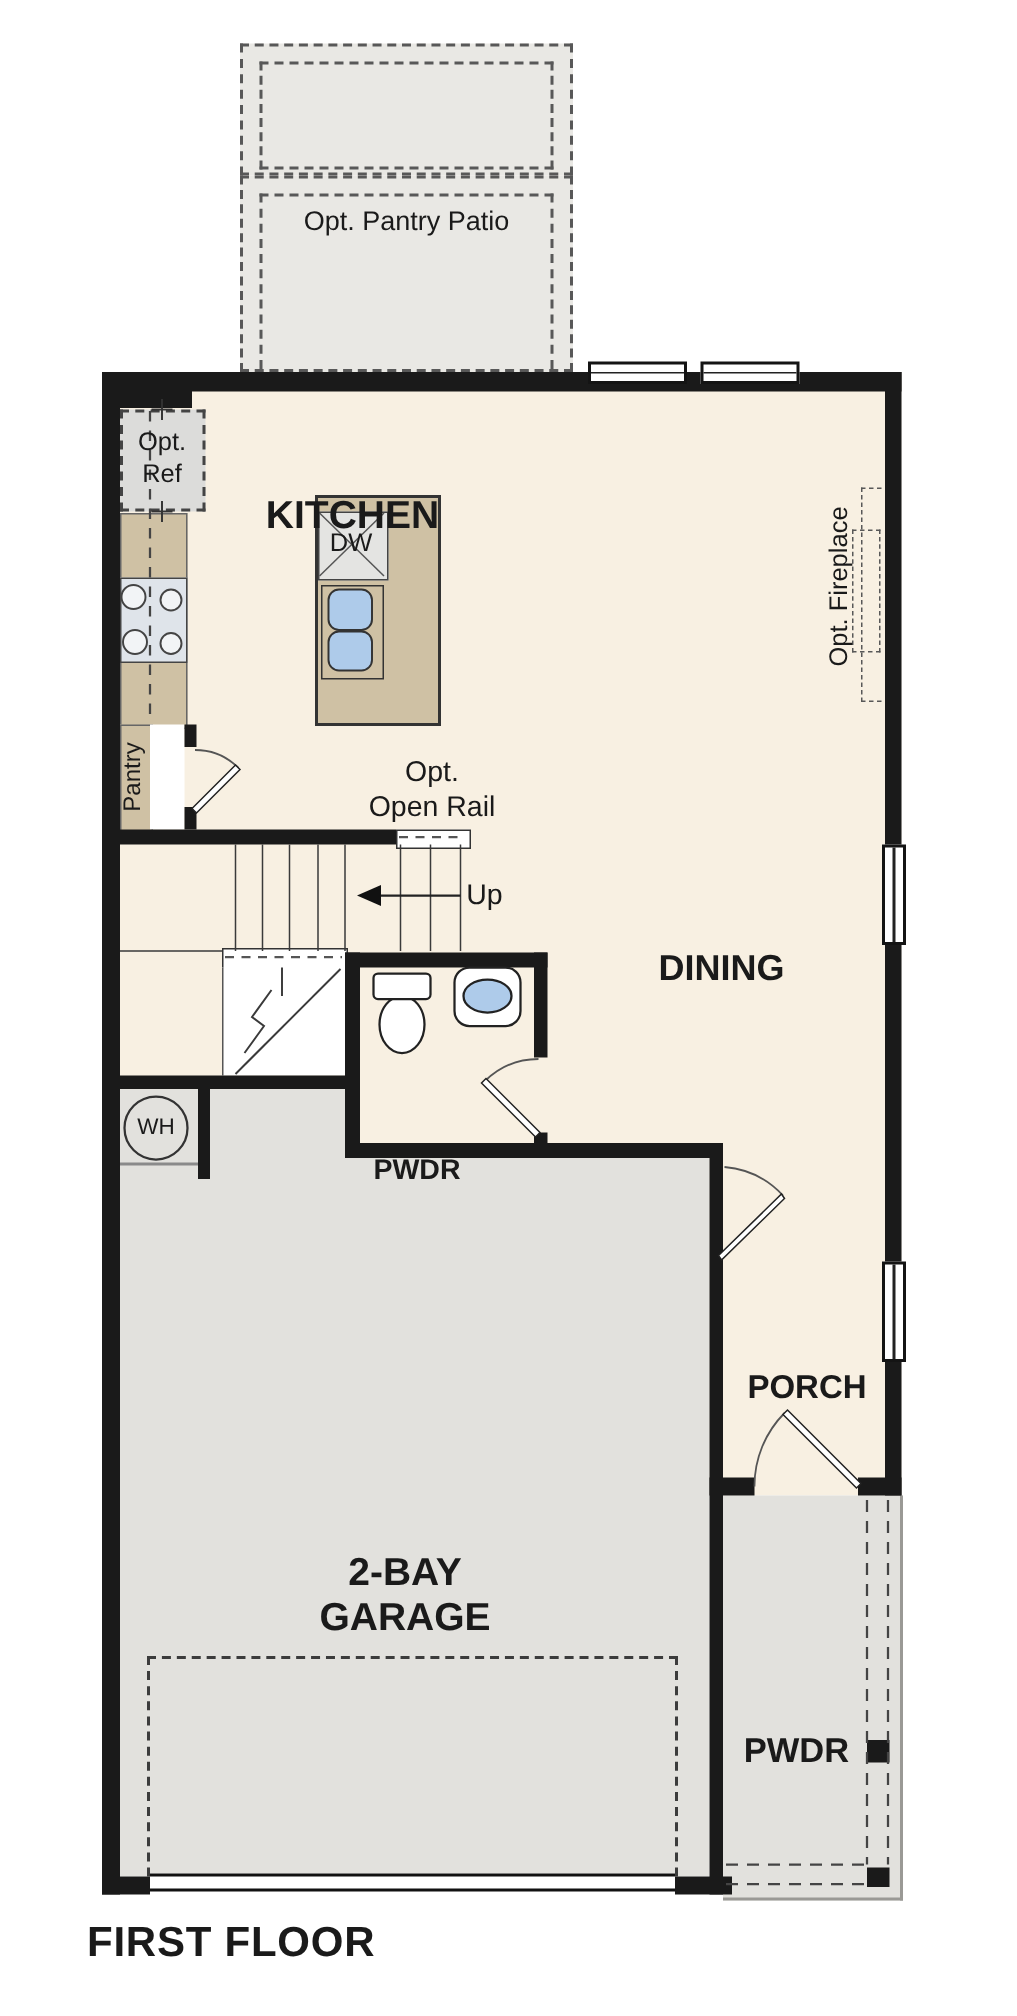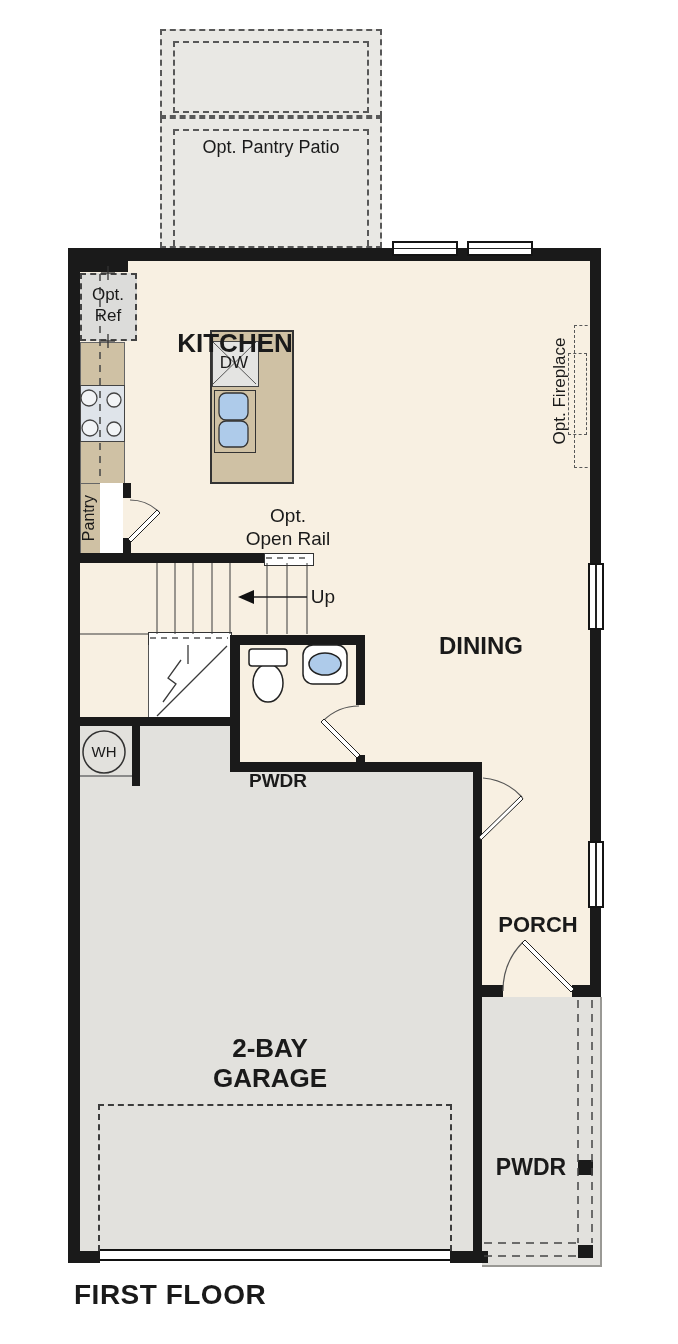--- a/index.html
+++ b/index.html
@@ -189,15 +189,15 @@
   <div class="lbl" style="left:531px;top:1119px;font-size:23px;">PWDR</div>
   <div class="sm" style="left:108px;top:306px;font-size:17px;">Opt.
 Ref</div>
   <div class="sm rot" style="left:89px;top:518px;font-size:16px;">Pantry</div>
   <div class="sm rot" style="left:560px;top:391px;font-size:17px;">Opt. Fireplace</div>
   <div class="sm" style="left:288px;top:527px;font-size:19px;">Opt.
 Open Rail</div>
   <div class="sm" style="left:323px;top:597px;font-size:19px;">Up</div>
   <div class="sm" style="left:234px;top:363px;font-size:17px;">DW</div>
   <div class="sm" style="left:104px;top:752px;font-size:15px;">WH</div>
-  <div class="title" style="left:74px;top:1279px;">FIRST FLOOR</div>
+  <div class="title" style="left:58px;top:1279px;">FIRST FLOOR</div>
 
 </div>
 
 </body></html>

